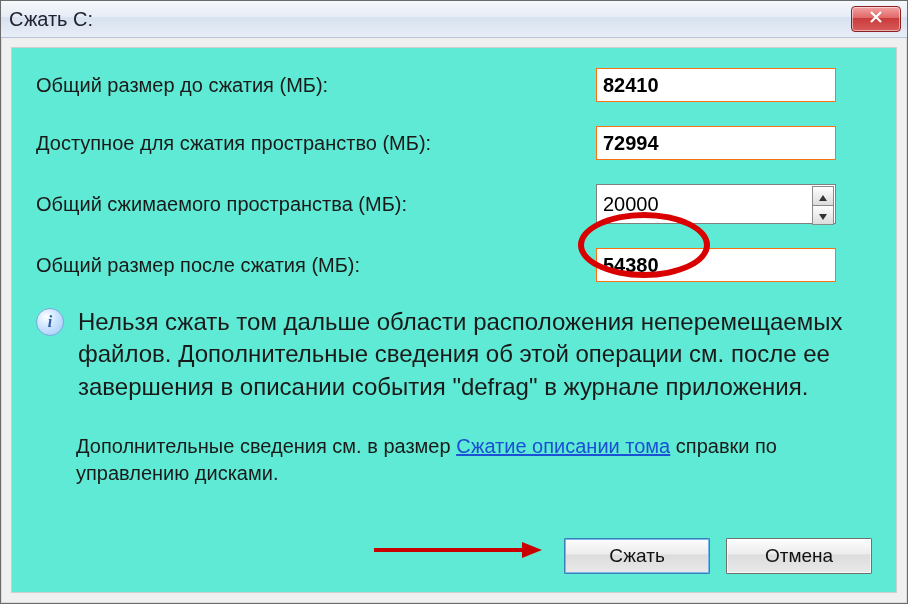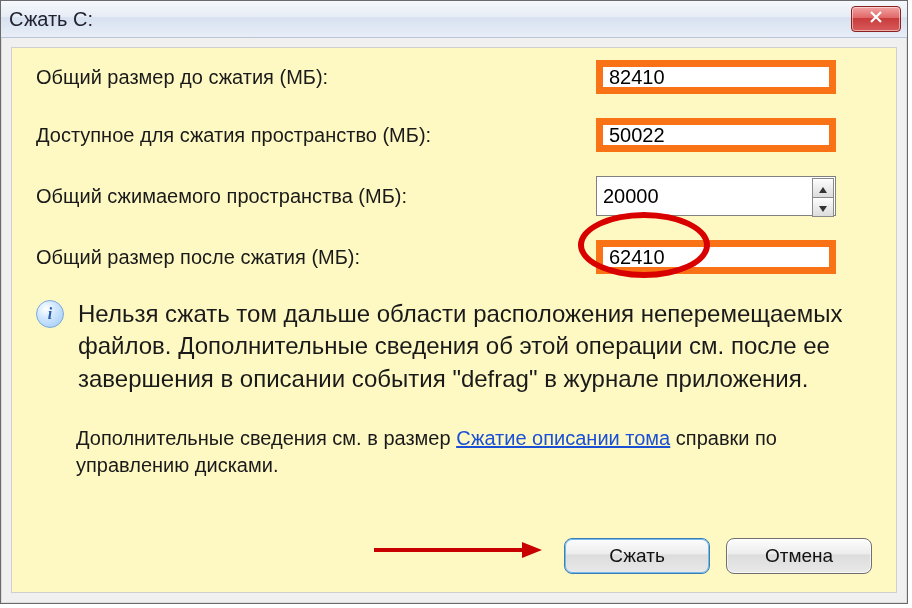--- a/index.html
+++ b/index.html
@@ -41,47 +41,48 @@
     display: flex;
     align-items: center;
     justify-content: center;
     box-shadow: 0 0 0 1px rgba(255,255,255,0.5) inset;
   }
   .close-btn svg { width: 14px; height: 14px; }
   .close-btn path { stroke: #fff; stroke-width: 2.2; }
   .client {
     position: absolute;
     left: 10px; right: 10px; top: 46px; bottom: 10px;
-    background: #fef9c3;
+    background: #5eead4;
     border: 1px solid #cfcfcf;
-    padding: 12px 24px 14px 24px;
+    padding: 20px 24px 14px 24px;
     box-sizing: border-box;
   }
   .row {
     display: flex;
     align-items: center;
     margin-bottom: 24px;
   }
   .row .label {
     flex: 0 0 560px;
     font-size: 20px;
     color: #1a1a1a;
   }
   .row .value-box {
     flex: 0 0 240px;
     height: 34px;
-    border: 7px solid #f97316;
+    border: 1px solid #f97316;
     background: #fff;
     font-size: 20px;
     padding: 2px 6px;
     box-sizing: border-box;
     color: #000;
     display: flex;
     align-items: center;
     position: relative;
+    font-weight: bold;
   }
   .spinner-wrap {
     position: relative;
     flex: 0 0 240px;
     text-align: center;
   }
   .spinner-input {
     width: 100%;
     height: 40px;
     border: 1px solid #808080;
@@ -172,21 +173,21 @@
     bottom: 18px;
     display: flex;
     gap: 16px;
     align-items: center;
   }
   .btn {
     min-width: 144px;
     height: 34px;
     border: 1px solid #707070;
     background: linear-gradient(to bottom, #fdfdfd 0%, #ececec 45%, #dcdcdc 46%, #e9e9e9 100%);
-    border-radius: 8px;
+    border-radius: 1px;
     font-size: 19px;
     color: #111;
     display: flex;
     align-items: center;
     justify-content: center;
     box-shadow: 0 0 0 1px rgba(255,255,255,0.6) inset;
     cursor: pointer;
   }
   .btn.default {
     border-color: #3c7fb1;
@@ -219,21 +220,21 @@
 
   <div class="client">
 
     <div class="row">
       <div class="label">Общий размер до сжатия (МБ):</div>
       <div class="value-box">82410</div>
     </div>
 
     <div class="row">
       <div class="label">Доступное для сжатия пространство (МБ):</div>
-      <div class="value-box">50022</div>
+      <div class="value-box">72994</div>
     </div>
 
     <div class="row">
       <div class="label">Общий сжимаемого пространства (МБ):</div>
       <div class="spinner-wrap">
         <div class="spinner-input">20000</div>
         <div class="spin-buttons">
           <div>
             <span><svg viewBox="0 0 8 6">
                   <path d="M0 6 L4 0 L8 6 Z"></path>
@@ -243,21 +244,21 @@
             <span><svg viewBox="0 0 8 6">
                   <path d="M0 0 L4 6 L8 0 Z"></path>
                 </svg></span>
           </div>
         </div>
       </div>
     </div>
 
     <div class="row">
       <div class="label">Общий размер после сжатия (МБ):</div>
-      <div class="value-box">62410</div>
+      <div class="value-box">54380</div>
     </div>
 
     <div class="highlight-ellipse"></div>
 
     <div class="info-block">
       <div class="info-icon">
           <span>i</span>
         </div>
       <div class="info-text">Нельзя сжать том дальше области расположения неперемещаемых файлов. Дополнительные сведения об этой операции см. после ее завершения в описании события "defrag" в журнале приложения.</div>
     </div>

